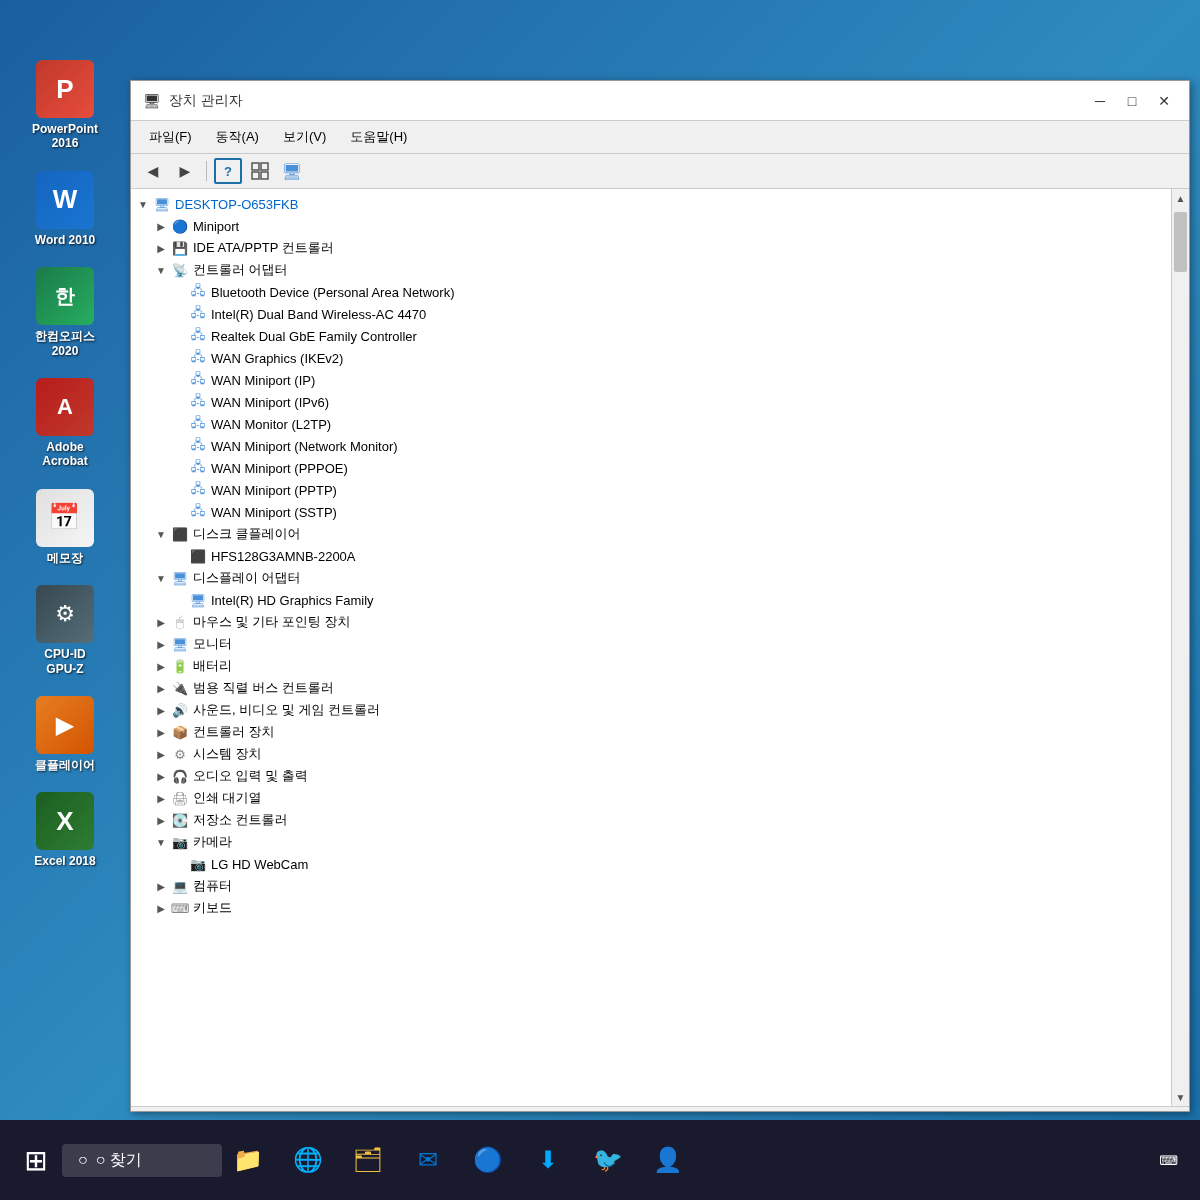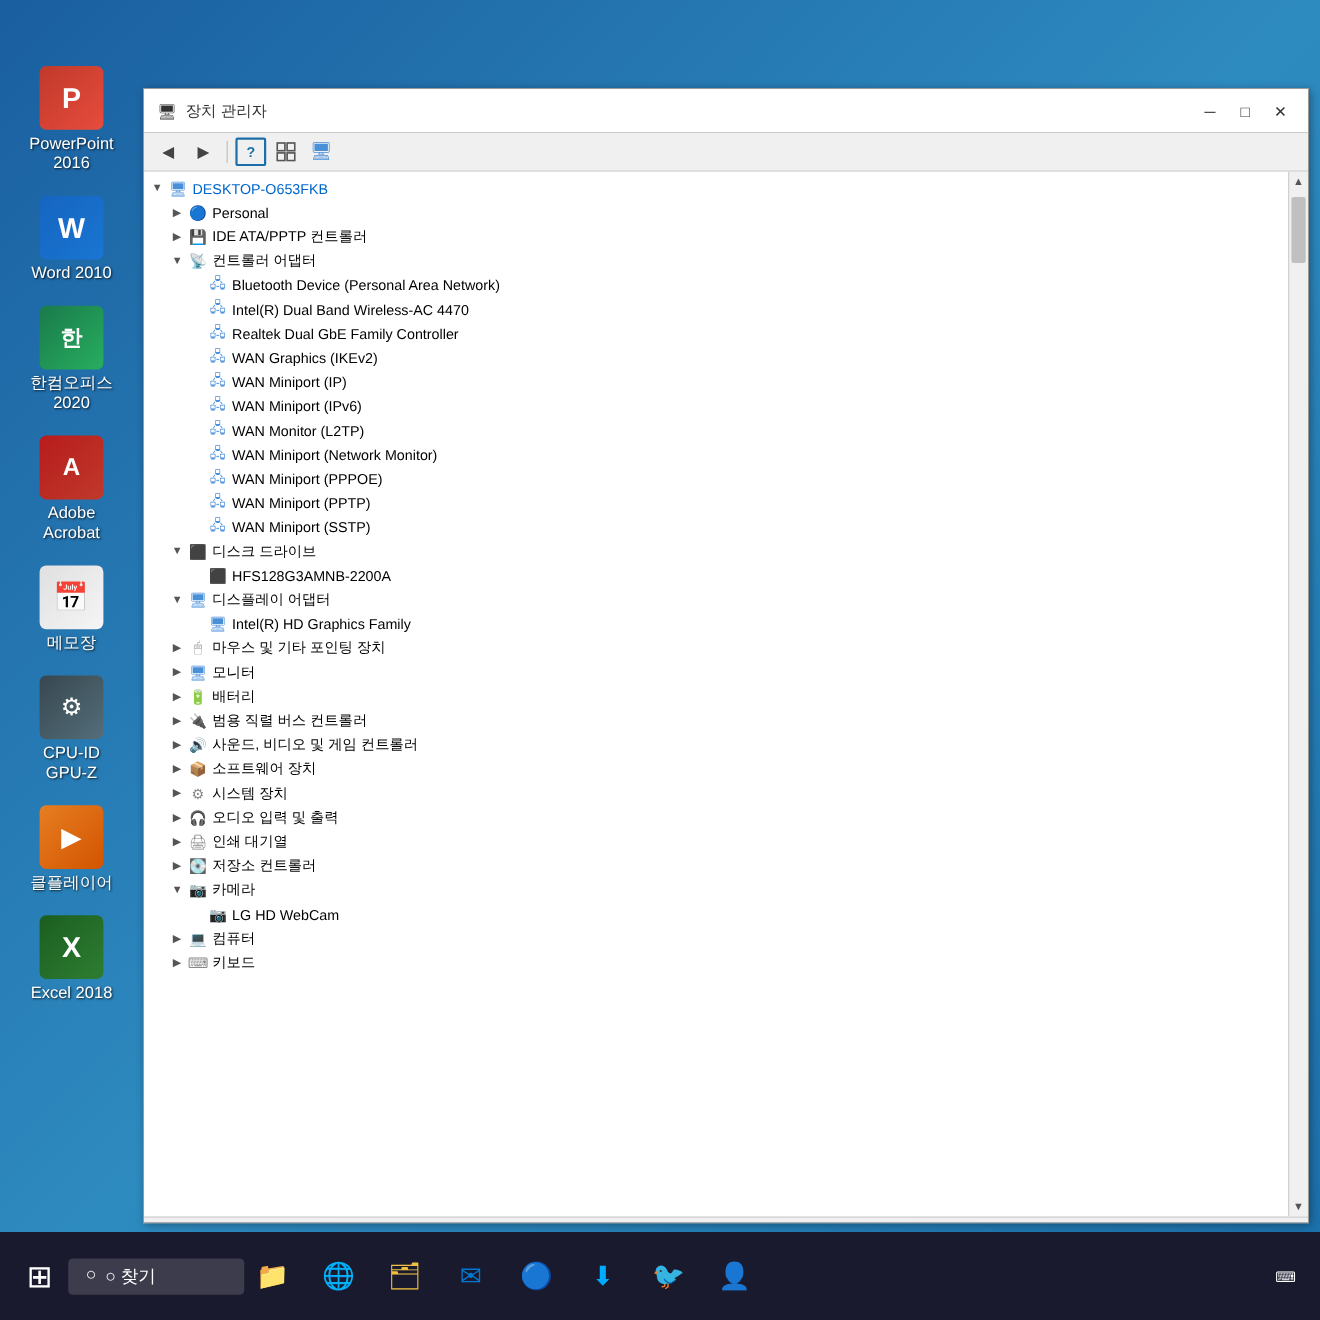--- a/index.html
+++ b/index.html
@@ -97,24 +97,25 @@
       height: 58px;
       border-radius: 6px;
       display: flex;
       align-items: center;
       justify-content: center;
       font-size: 30px;
       margin-bottom: 4px;
     }
 
     .desktop-icon .icon-label {
-      font-size: 15px;
+      font-size: 12px;
       color: white;
       text-shadow: 1px 1px 2px rgba(0,0,0,0.8);
       line-height: 1.2;
+      font-weight: bold;
     }
 
     .icon-pp { background: linear-gradient(135deg, #c0392b, #e74c3c); }
     .icon-word { background: linear-gradient(135deg, #1565c0, #1976d2); }
     .icon-hancom { background: linear-gradient(135deg, #1a7a4a, #27ae60); }
     .icon-adobe { background: linear-gradient(135deg, #b71c1c, #c0392b); }
     .icon-cal { background: linear-gradient(135deg, #e0e0e0, #f5f5f5); color: #333; }
     .icon-cpu { background: linear-gradient(135deg, #37474f, #546e7a); }
     .icon-tux { background: linear-gradient(135deg, #e67e22, #d35400); }
     .icon-excel { background: linear-gradient(135deg, #1b5e20, #2e7d32); }
@@ -403,20 +404,26 @@
         <span>🖥</span>
         <span>장치 관리자</span>
       </div>
       <div class="window-controls">
         <div class="win-btn">─</div>
         <div class="win-btn">□</div>
         <div class="win-btn close">✕</div>
       </div>
     </div>
 
+    <div class="menu-bar">
+      <div class="menu-item">파일(F)</div>
+      <div class="menu-item">동작(A)</div>
+      <div class="menu-item">보기(V)</div>
+      <div class="menu-item">도움말(H)</div>
+    </div>
 
     <div class="toolbar">
       <div class="toolbar-btn">◀</div>
       <div class="toolbar-btn">▶</div>
       <div class="toolbar-sep"></div>
       <div class="toolbar-btn" style="color:#1a6fa8;font-weight:bold;border:2px solid #1a6fa8;font-size:13px;">?</div>
       <div class="toolbar-btn" style="position:relative;">
         <svg width="18" height="18" viewBox="0 0 18 18" fill="none">
           <rect x="1" y="1" width="7" height="7" stroke="#555" stroke-width="1.5"></rect>
           <rect x="10" y="1" width="7" height="7" stroke="#555" stroke-width="1.5"></rect>
@@ -432,21 +439,21 @@
 
         <div class="tree-item level-0">
           <span class="expand-btn">▼</span>
           <span class="item-icon icon-computer">🖥</span>
           <span class="item-label comp-name">DESKTOP-O653FKB</span>
         </div>
 
         <div class="tree-item level-1">
           <span class="expand-btn">▶</span>
           <span class="item-icon icon-bluetooth">🔵</span>
-          <span class="item-label">Personal</span>
+          <span class="item-label">Miniport</span>
         </div>
 
         <div class="tree-item level-1">
           <span class="expand-btn">▶</span>
           <span class="item-icon" style="color:#888;">💾</span>
           <span class="item-label">IDE ATA/PPTP 컨트롤러</span>
         </div>
 
         <div class="tree-item level-1">
           <span class="expand-btn">▼</span>
@@ -506,21 +513,21 @@
         </div>
         <div class="tree-item level-2">
           <span class="expand-btn" style="visibility:hidden;">▶</span>
           <span class="item-icon icon-network-adapter">🖧</span>
           <span class="item-label">WAN Miniport (SSTP)</span>
         </div>
 
         <div class="tree-item level-1">
           <span class="expand-btn">▼</span>
           <span class="item-icon" style="color:#888;">⬛</span>
-          <span class="item-label">디스크 드라이브</span>
+          <span class="item-label">디스크 클플레이어</span>
         </div>
         <div class="tree-item level-2">
           <span class="expand-btn" style="visibility:hidden;">▶</span>
           <span class="item-icon" style="color:#888;">⬛</span>
           <span class="item-label">HFS128G3AMNB-2200A</span>
         </div>
 
         <div class="tree-item level-1">
           <span class="expand-btn">▼</span>
           <span class="item-icon icon-display">🖥</span>
@@ -558,21 +565,21 @@
 
         <div class="tree-item level-1">
           <span class="expand-btn">▶</span>
           <span class="item-icon" style="color:#888;">🔊</span>
           <span class="item-label">사운드, 비디오 및 게임 컨트롤러</span>
         </div>
 
         <div class="tree-item level-1">
           <span class="expand-btn">▶</span>
           <span class="item-icon" style="color:#888;">📦</span>
-          <span class="item-label">소프트웨어 장치</span>
+          <span class="item-label">컨트롤러 장치</span>
         </div>
 
         <div class="tree-item level-1">
           <span class="expand-btn">▶</span>
           <span class="item-icon" style="color:#888;">⚙</span>
           <span class="item-label">시스템 장치</span>
         </div>
 
         <div class="tree-item level-1">
           <span class="expand-btn">▶</span>

